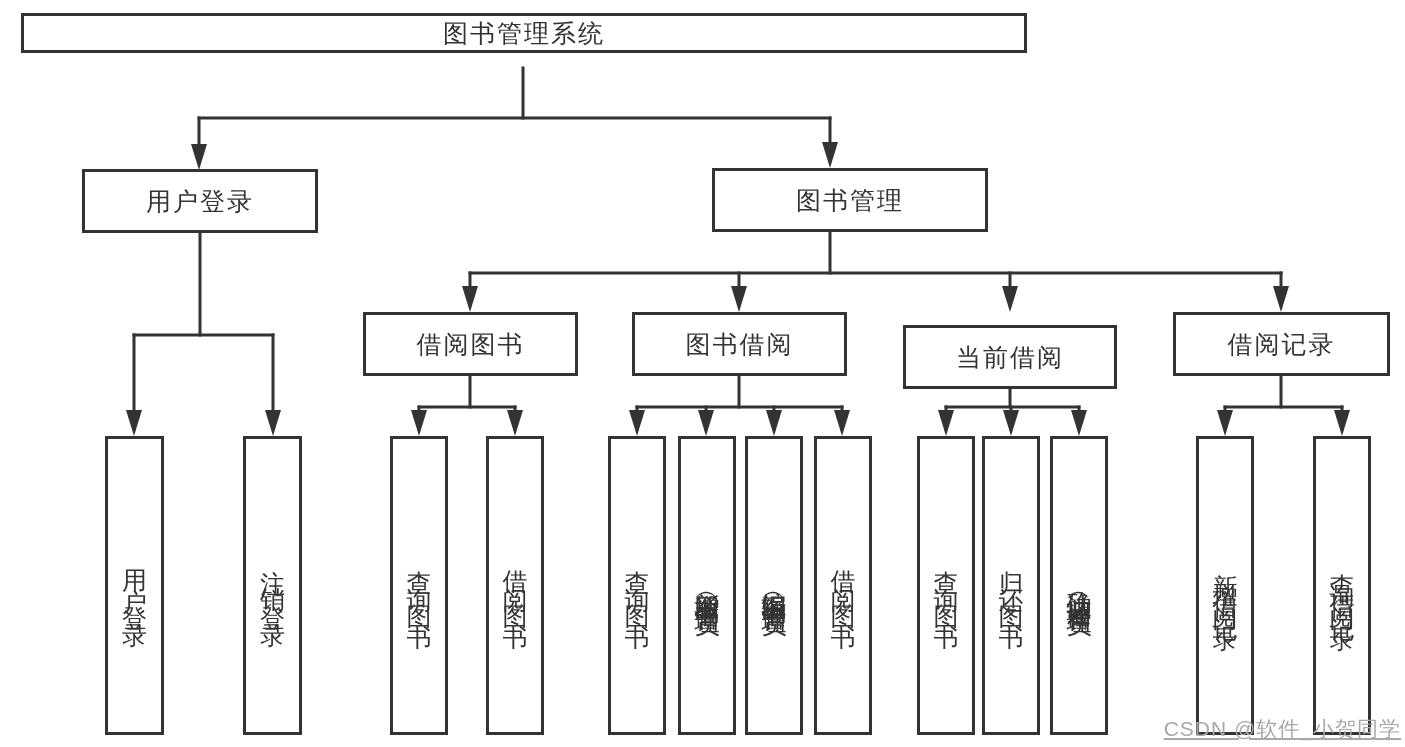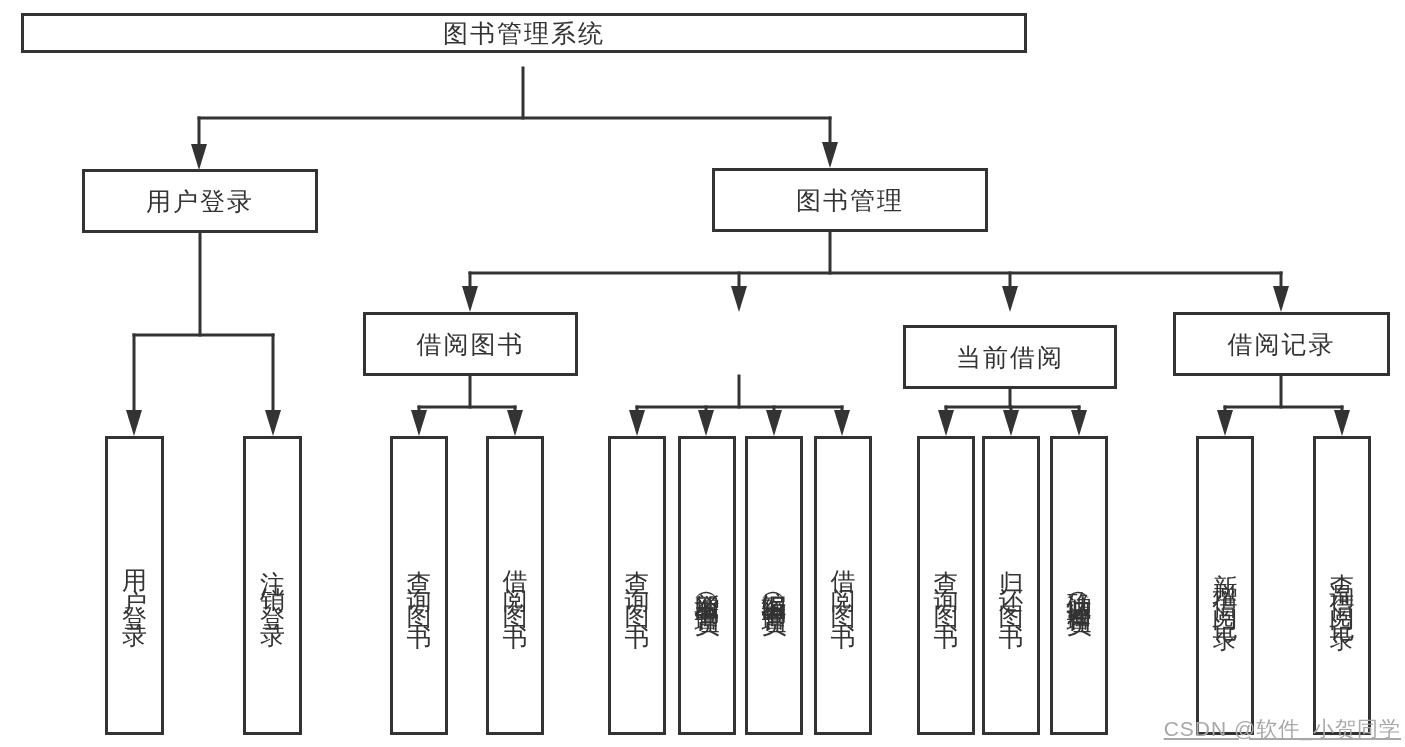--- a/index.html
+++ b/index.html
@@ -133,20 +133,23 @@
   <div class="node" style="left:82px; top:169px; width:236px; height:64px;">
     <span class="h-label">用户登录</span>
   </div>
   <div class="node" style="left:712px; top:168px; width:276px; height:64px;">
     <span class="h-label">图书管理</span>
   </div>
 
   <div class="node" style="left:363px; top:312px; width:215px; height:64px;">
     <span class="h-label">借阅图书</span>
   </div>
+  <div class="node" style="left:632px; top:312px; width:215px; height:64px;">
+    <span class="h-label">图书借阅</span>
+  </div>
   <div class="node" style="left:903px; top:312px; width:214px; height:64px;margin-top:13px;">
     <span class="h-label">当前借阅</span>
   </div>
   <div class="node" style="left:1173px; top:312px; width:217px; height:64px;">
     <span class="h-label">借阅记录</span>
   </div>
 
   <div class="node leaf" style="left:105px; top:436px; width:59px; height:299px;">
     <span class="v-label" style="letter-spacing: 18px;">用户登录</span>
   </div>

